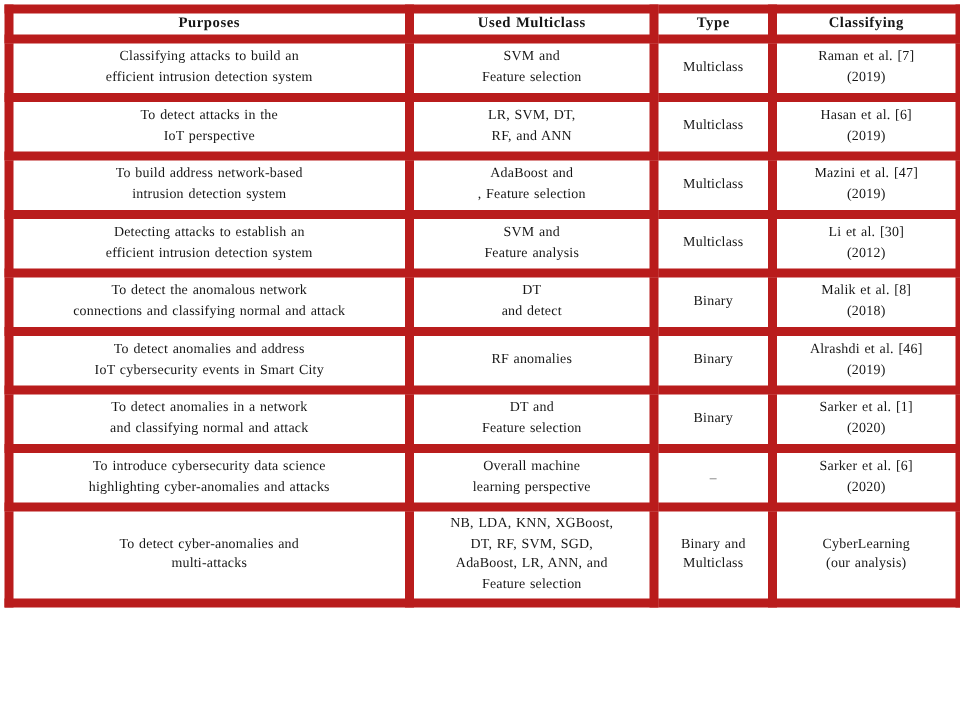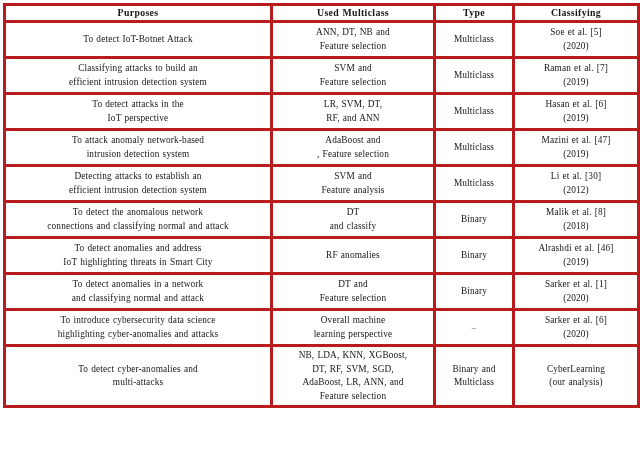--- a/index.html
+++ b/index.html
@@ -25,21 +25,21 @@
     position: absolute;
     left: 3px;
     top: 3px;
     width: 634px;
     border-collapse: collapse;
     table-layout: fixed;
     background: #ffffff;
   }
   table.cmp th,
   table.cmp td {
-    border: 3px solid #b91c1c;
+    border: 6px solid #b91c1c;
     text-align: center;
     vertical-align: middle;
     padding: 0 2px;
     font-size: 9.3px;
     line-height: 13.5px;
     letter-spacing: 0.15px;
     color: #161616;
     word-spacing: 0.6px;
     font-family: Liberation Serif, serif;
   }
@@ -74,36 +74,20 @@
       <tr>
         <th>Purposes</th>
         <th>Used Multiclass</th>
         <th>Type</th>
         <th>Classifying</th>
       </tr>
     </thead>
     <tbody id="tbody">
         <tr class="r2">
           <td>
-            <span class="ln">To detect IoT-Botnet Attack</span>
-          </td>
-          <td>
-            <span class="ln">ANN, DT, NB and</span>
-            <span class="ln">Feature selection</span>
-          </td>
-          <td>
-            <span class="ln">Multiclass</span>
-          </td>
-          <td>
-            <span class="ln">Soe et al. [5]</span>
-            <span class="ln">(2020)</span>
-          </td>
-        </tr>
-        <tr class="r2">
-          <td>
             <span class="ln">Classifying attacks to build an</span>
             <span class="ln">efficient intrusion detection system</span>
           </td>
           <td>
             <span class="ln">SVM and</span>
             <span class="ln">Feature selection</span>
           </td>
           <td>
             <span class="ln">Multiclass</span>
           </td>
@@ -124,21 +108,21 @@
           <td>
             <span class="ln">Multiclass</span>
           </td>
           <td>
             <span class="ln">Hasan et al. [6]</span>
             <span class="ln">(2019)</span>
           </td>
         </tr>
         <tr class="r2">
           <td>
-            <span class="ln">To attack anomaly network-based</span>
+            <span class="ln">To build address network-based</span>
             <span class="ln">intrusion detection system</span>
           </td>
           <td>
             <span class="ln">AdaBoost and</span>
             <span class="ln">, Feature selection</span>
           </td>
           <td>
             <span class="ln">Multiclass</span>
           </td>
           <td>
@@ -163,34 +147,34 @@
             <span class="ln">(2012)</span>
           </td>
         </tr>
         <tr class="r2">
           <td>
             <span class="ln">To detect the anomalous network</span>
             <span class="ln">connections and classifying normal and attack</span>
           </td>
           <td>
             <span class="ln">DT</span>
-            <span class="ln">and classify</span>
+            <span class="ln">and detect</span>
           </td>
           <td>
             <span class="ln">Binary</span>
           </td>
           <td>
             <span class="ln">Malik et al. [8]</span>
             <span class="ln">(2018)</span>
           </td>
         </tr>
         <tr class="r2">
           <td>
             <span class="ln">To detect anomalies and address</span>
-            <span class="ln">IoT highlighting threats in Smart City</span>
+            <span class="ln">IoT cybersecurity events in Smart City</span>
           </td>
           <td>
             <span class="ln">RF anomalies</span>
           </td>
           <td>
             <span class="ln">Binary</span>
           </td>
           <td>
             <span class="ln">Alrashdi et al. [46]</span>
             <span class="ln">(2019)</span>

